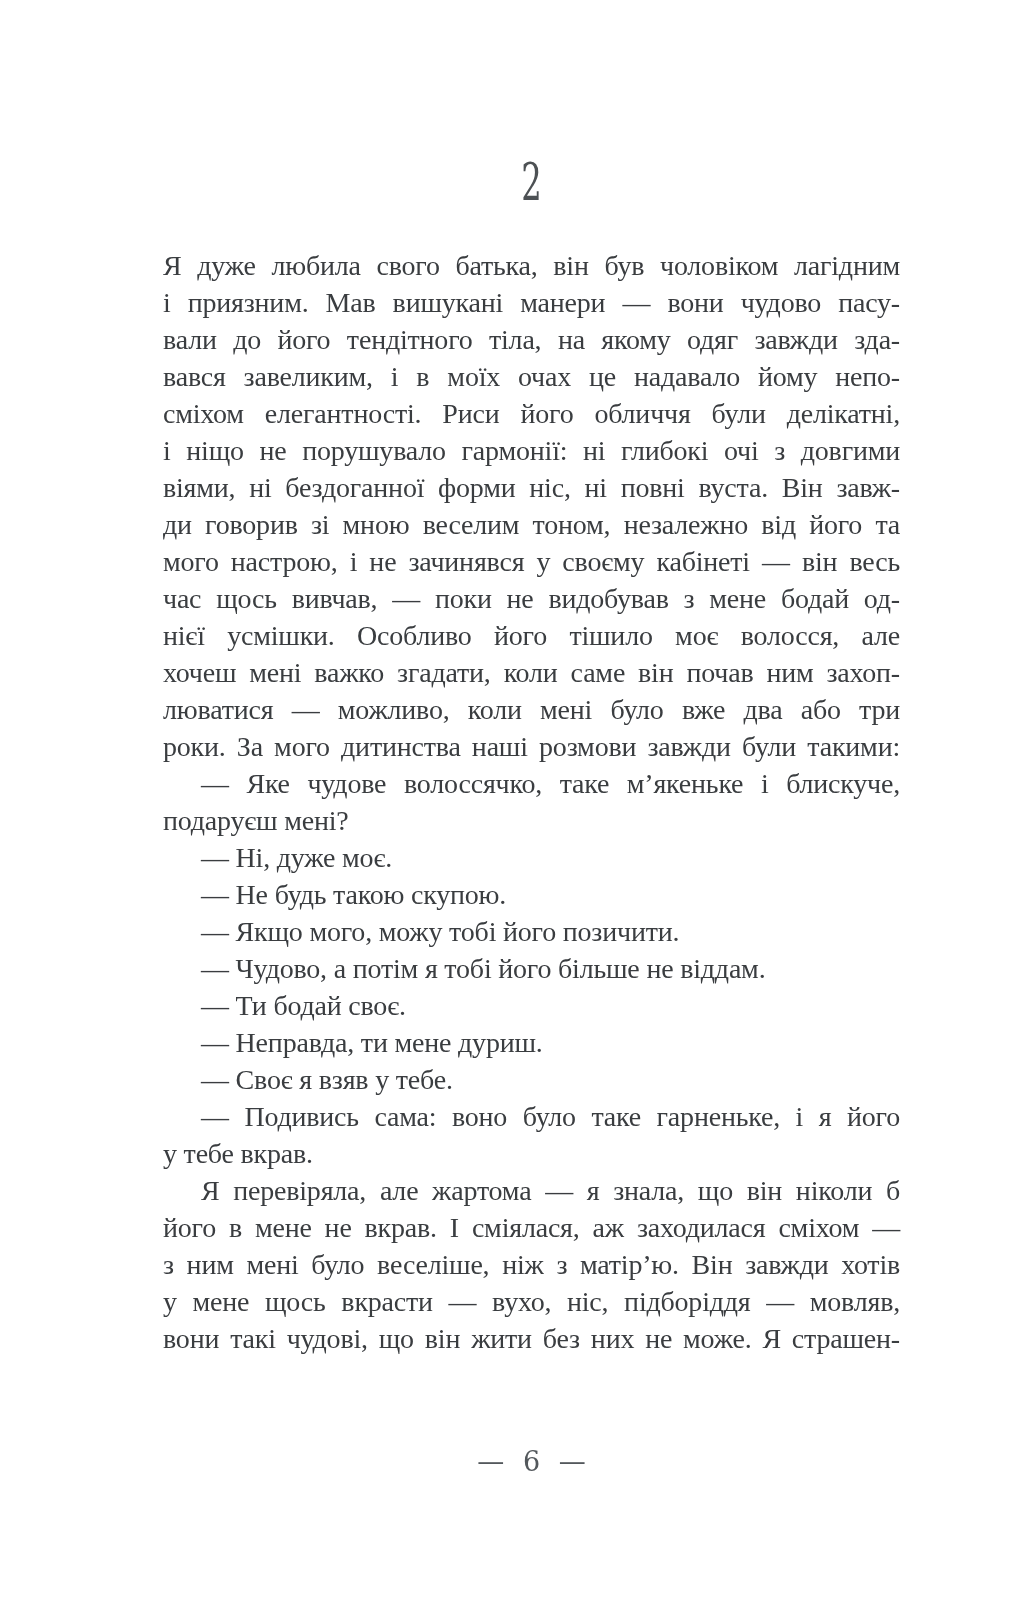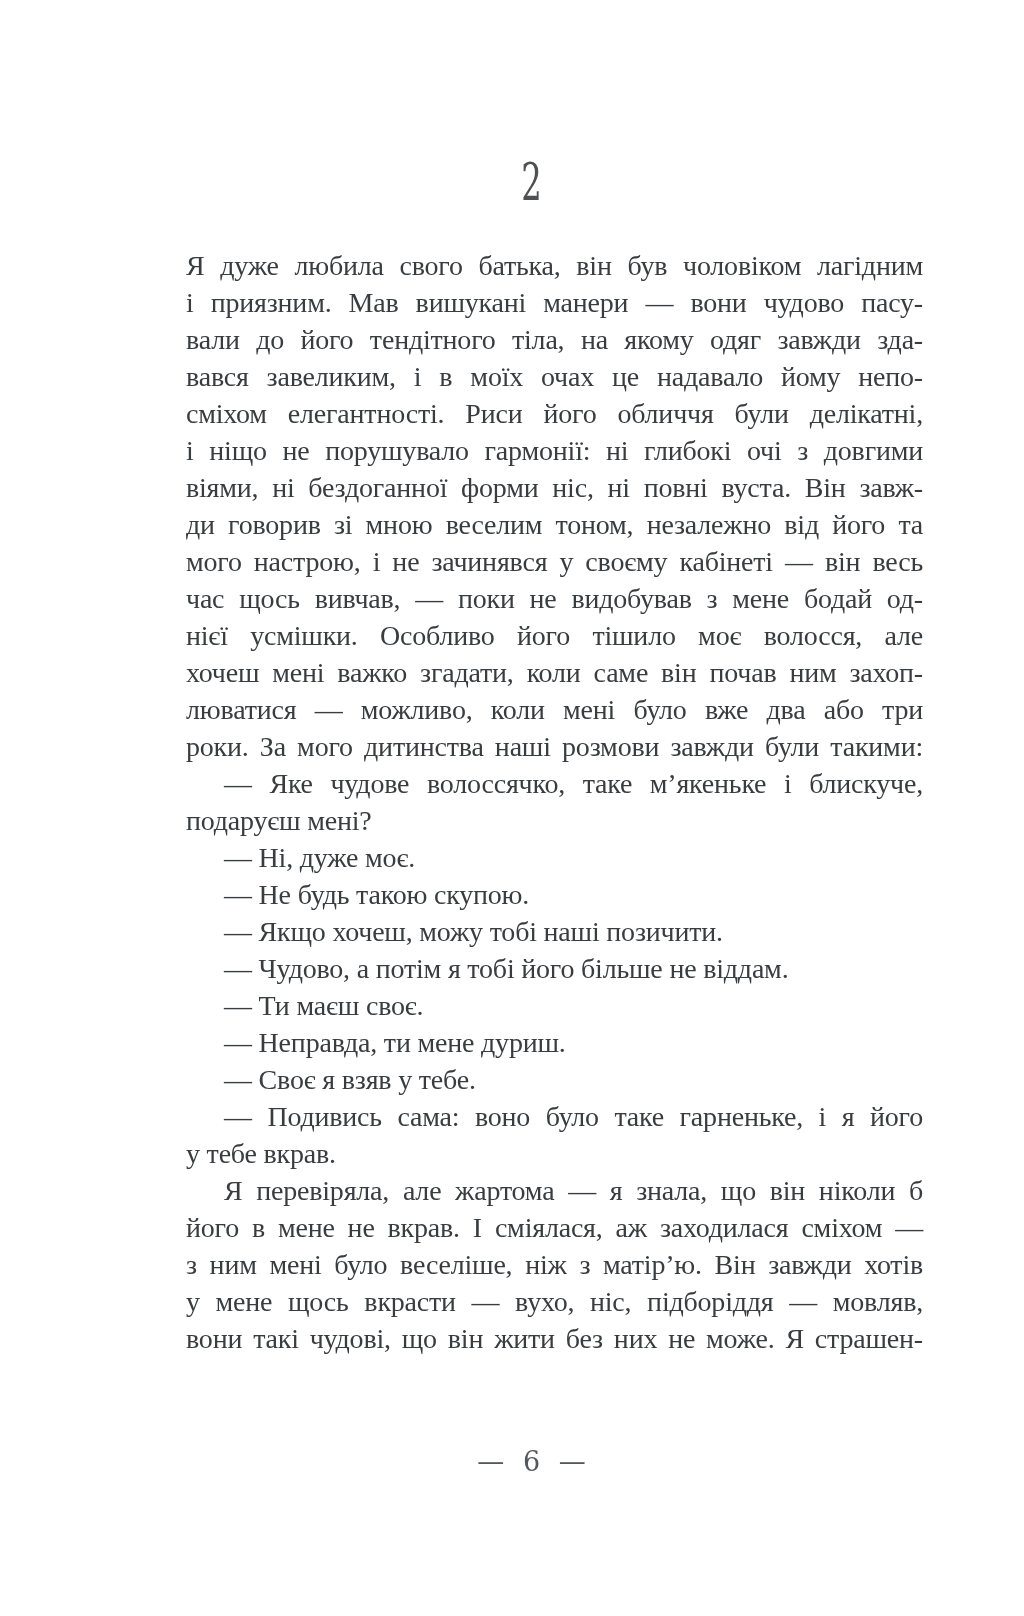--- a/index.html
+++ b/index.html
@@ -40,21 +40,20 @@
   }
   .text-line {
     display: block;
     width: 100%;
     height: 37px;
     line-height: 37px;
     white-space: normal;
     text-align: justify;
     text-align-last: justify;
     letter-spacing: -0.2px;
-    margin-left: 23px;
   }
   .text-line.left {
     text-align: right;
     text-align-last: left;
   }
   .text-line.indent {
     text-indent: 38px;
   }
   .page-footer {
     position: absolute;
@@ -87,23 +86,23 @@
       <div class="text-line">мого настрою, і не зачинявся у своєму кабінеті — він весь</div>
       <div class="text-line">час щось вивчав, — поки не видобував з мене бодай од-</div>
       <div class="text-line">нієї усмішки. Особливо його тішило моє волосся, але</div>
       <div class="text-line">хочеш мені важко згадати, коли саме він почав ним захоп-</div>
       <div class="text-line">люватися — можливо, коли мені було вже два або три</div>
       <div class="text-line">роки. За мого дитинства наші розмови завжди були такими:</div>
       <div class="text-line indent">— Яке чудове волоссячко, таке м’якеньке і блискуче,</div>
       <div class="text-line left">подаруєш мені?</div>
       <div class="text-line left indent">— Ні, дуже моє.</div>
       <div class="text-line left indent">— Не будь такою скупою.</div>
-      <div class="text-line left indent">— Якщо хочеш, можу тобі наші позичити.</div>
+      <div class="text-line left indent">— Якщо мого, можу тобі його позичити.</div>
       <div class="text-line left indent">— Чудово, а потім я тобі його більше не віддам.</div>
-      <div class="text-line left indent">— Ти маєш своє.</div>
+      <div class="text-line left indent">— Ти бодай своє.</div>
       <div class="text-line left indent">— Неправда, ти мене дуриш.</div>
       <div class="text-line left indent">— Своє я взяв у тебе.</div>
       <div class="text-line indent">— Подивись сама: воно було таке гарненьке, і я його</div>
       <div class="text-line left">у тебе вкрав.</div>
       <div class="text-line indent">Я перевіряла, але жартома — я знала, що він ніколи б</div>
       <div class="text-line">його в мене не вкрав. І сміялася, аж заходилася сміхом —</div>
       <div class="text-line">з ним мені було веселіше, ніж з матір’ю. Він завжди хотів</div>
       <div class="text-line">у мене щось вкрасти — вухо, ніс, підборіддя — мовляв,</div>
       <div class="text-line">вони такі чудові, що він жити без них не може. Я страшен-</div>
     </div>

